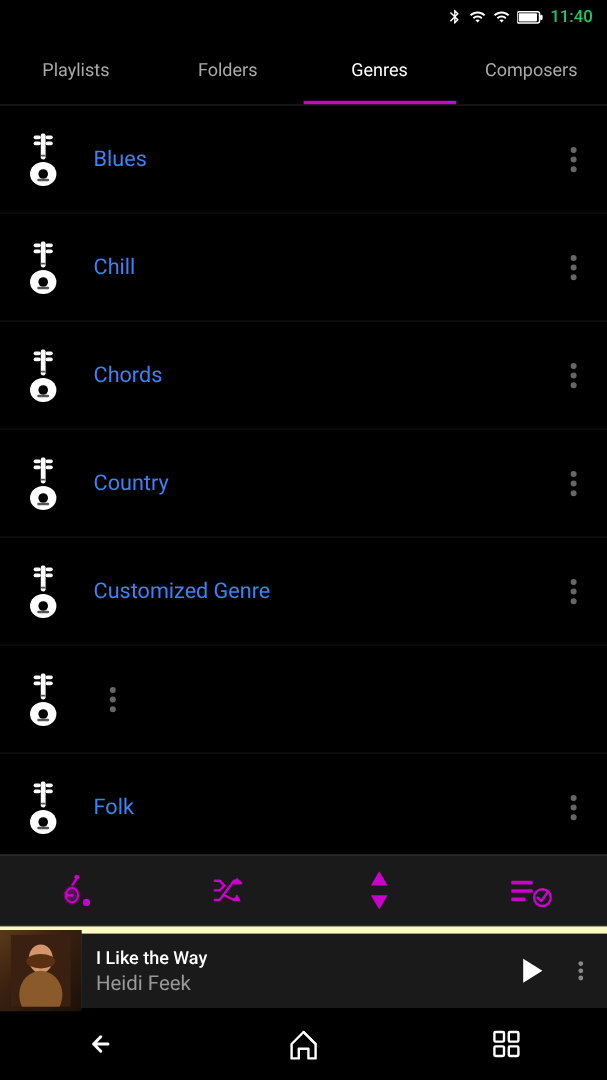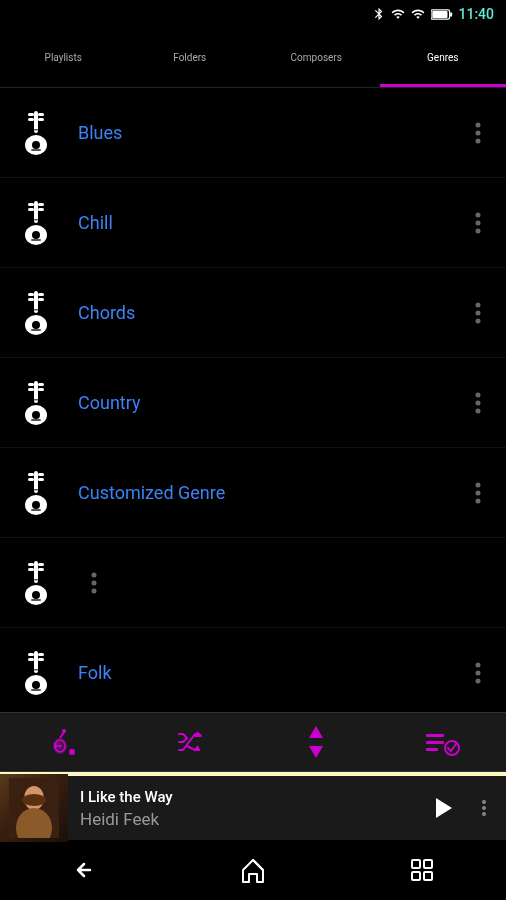--- a/index.html
+++ b/index.html
@@ -23,39 +23,39 @@
       padding-right: 12px;
       gap: 6px;
     }
     .status-icons {
       display: flex;
       align-items: center;
       gap: 5px;
     }
     .status-time {
       font-size: 14px;
-      color: #5eead4;
+      color: #22c55e;
       font-weight: 500;
     }
 
     
     .tab-bar {
       height: 60px;
       background: #000;
       display: flex;
       align-items: stretch;
       border-bottom: 1px solid #222;
       overflow: hidden;
     }
     .tab-item {
       flex: 1;
       display: flex;
       align-items: center;
       justify-content: center;
-      font-size: 10px;
+      font-size: 15px;
       color: #aaa;
       cursor: pointer;
       position: relative;
       white-space: nowrap;
       padding: 0 8px;
     }
     .tab-item.active {
       color: #fff;
     }
     .tab-item.active::after {
@@ -117,21 +117,21 @@
       padding: 8px;
     }
 
     
     .now-playing {
       height: 68px;
       background: #1a1a1a;
       display: flex;
       align-items: center;
       padding: 0 0 0 0;
-      border-top: 4px solid #fef9c3;
+      border-top: 6px solid #fef9c3;
     }
     .np-album {
       width: 68px;
       height: 68px;
       background: #333;
       flex-shrink: 0;
       overflow: hidden;
       display: flex;
       align-items: center;
       justify-content: center;
@@ -232,25 +232,25 @@
 
 <div class="main-content">
 
   <div class="tab-bar">
     <div class="tab-item">
       <span>Playlists</span>
     </div>
     <div class="tab-item">
       <span>Folders</span>
     </div>
+    <div class="tab-item active">
+      <span>Genres</span>
+    </div>
     <div class="tab-item">
       <span>Composers</span>
-    </div>
-    <div class="tab-item active">
-      <span>Genres</span>
     </div>
   </div>
 
   <div class="list-area">
     <div id="genre-list-container">
         <div class="genre-item">
     <div class="genre-icon">
       <svg width="36" height="44" viewBox="0 0 36 44" fill="white">
 
         <rect x="16" y="0" width="4" height="22" rx="2" fill="white"></rect>

